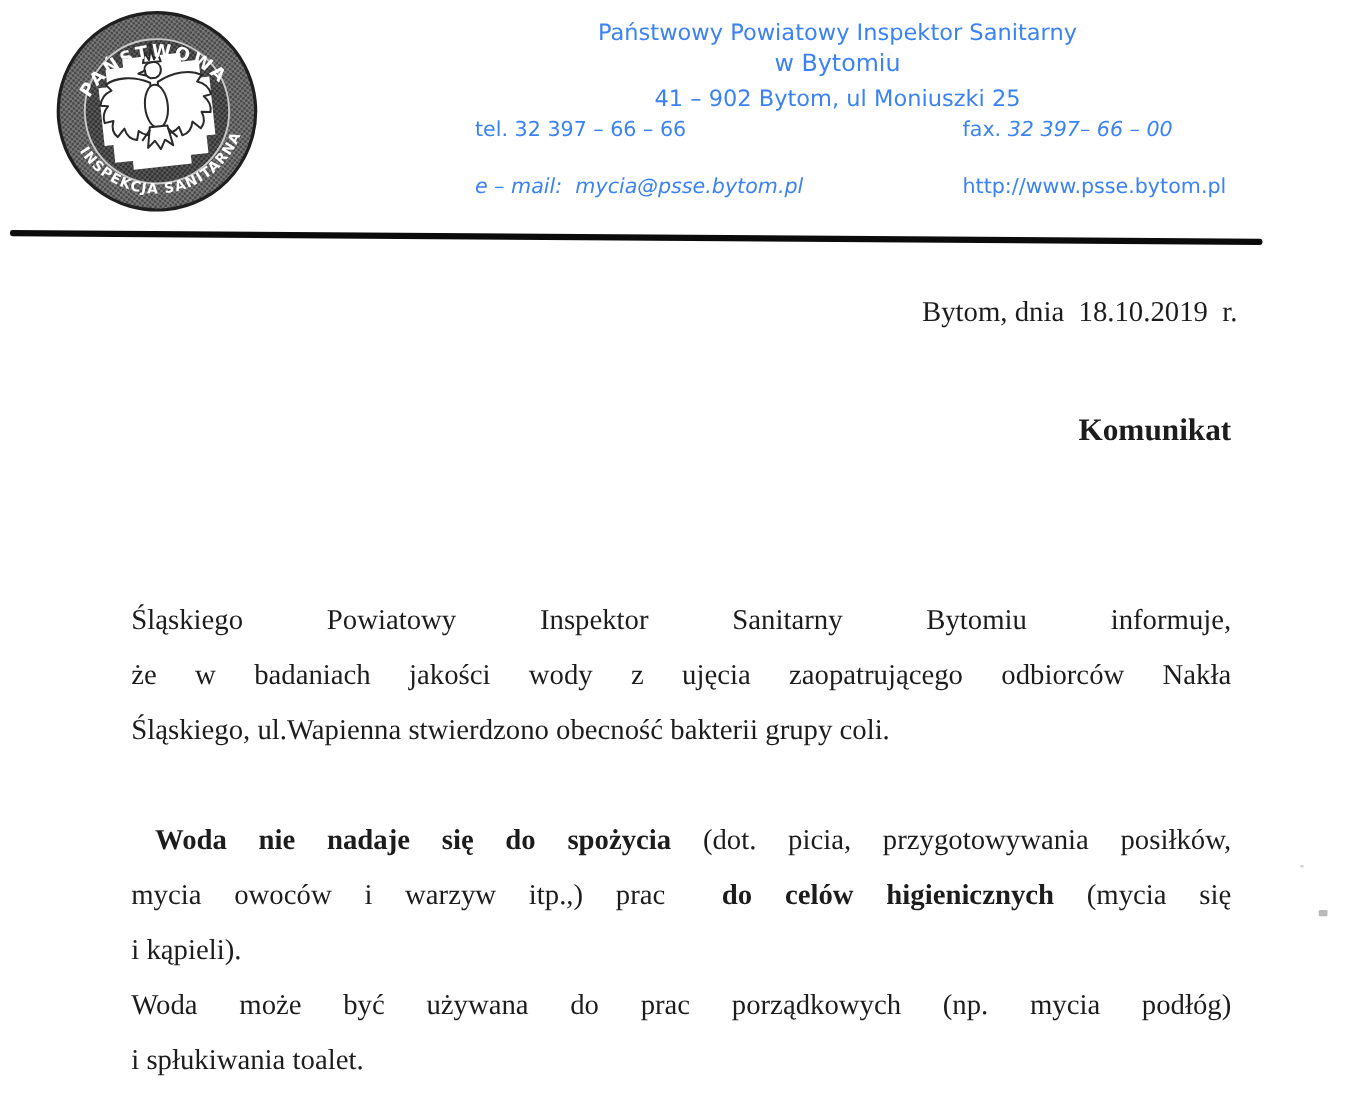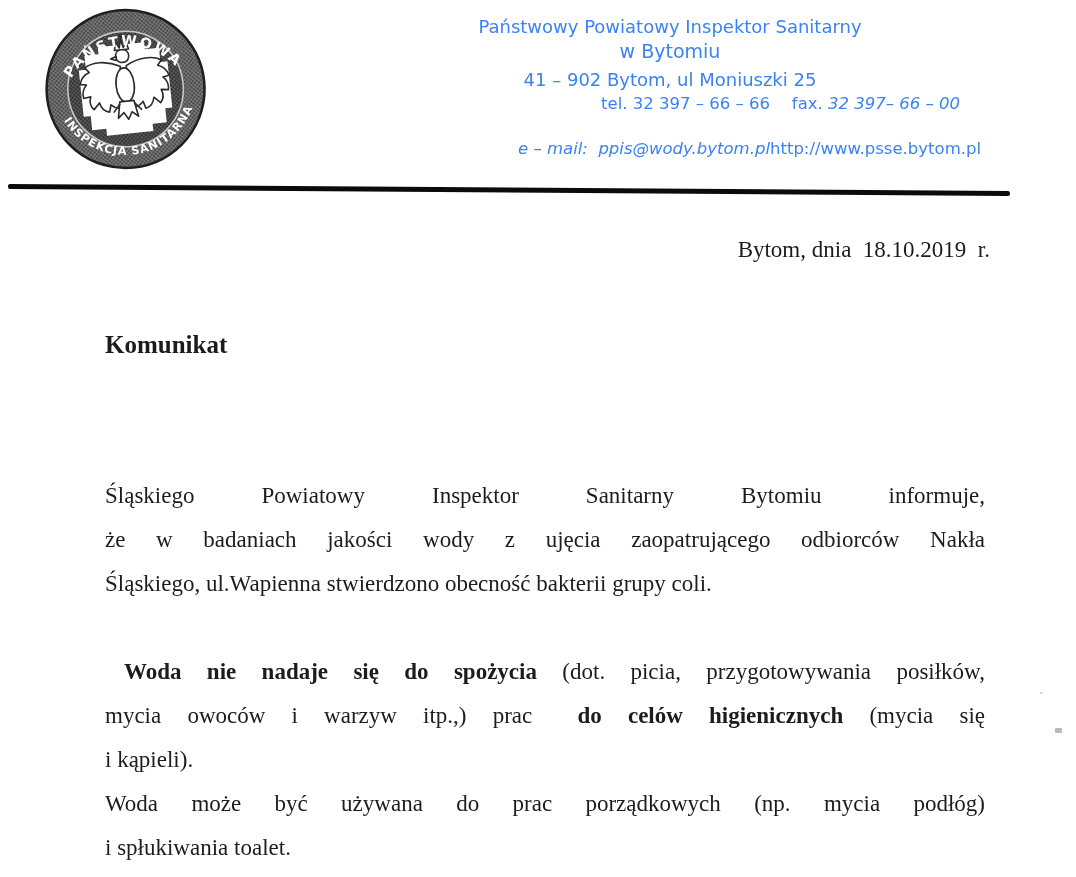--- a/index.html
+++ b/index.html
@@ -11,32 +11,32 @@
   
   .seal{position:absolute;top:8px;left:45px;width:162px;height:170px;transform:rotate(-6deg);}
   .header-text{
     position:absolute;left:380px;top:16px;width:580px;text-align:center;
     font-family:"DejaVu Sans", sans-serif;color:#3b82f6;
   }
   .ht-line1{font-size:18px;}
   .ht-line2{font-size:19px;margin-top:3px;}
   .ht-line3{font-size:18px;margin-top:7px;}
   .contact-row{display:grid;grid-template-columns:390px 190px;margin-top:4px;font-size:16.5px;}
-  .contact-row > div{text-align:right;}
+  .contact-row > div{text-align:left;}
   .email-row{margin-top:26px;font-size:16.5px;}
   .italic{font-style:italic;}
   .pre{white-space:pre;}
   .rule{
     position:absolute;top:184px;left:8px;width:1002px;height:5px;background:#0b0b0b;
     transform:rotate(0.4deg);transform-origin:left center;border-radius:2px;
   }
   
   .date{position:absolute;top:237px;right:86px;font-size:23px;white-space:pre;}
   
-  .title-block{position:absolute;top:331px;left:105px;width:880px;text-align:left;}
+  .title-block{position:absolute;top:331px;left:105px;width:880px;text-align:right;}
   .title{font-size:25px;font-weight:bold;}
   .subtitle{font-size:24px;font-weight:bold;margin-top:24px;white-space:pre;}
   
   .body-col{position:absolute;top:474px;left:105px;width:880px;font-size:23px;line-height:44px;}
   .para.gap{margin-top:44px;}
   .line.just{text-align:justify;text-align-last:justify;}
   .b{font-weight:bold;margin-left:19px;}
   
   .speck{position:absolute;background:#b9b9b9;border-radius:1px;}
   .speck1{top:728px;left:1055px;width:7px;height:5px;}
@@ -98,21 +98,21 @@
 
 <div class="header-text">
   <div class="ht-line1">Państwowy Powiatowy Inspektor Sanitarny</div>
   <div class="ht-line2">w Bytomiu</div>
   <div class="ht-line3">41 – 902 Bytom, ul Moniuszki 25</div>
   <div class="contact-row">
     <div>tel. 32 397 – 66 – 66</div>
     <div><span class="pre">fax. </span><span class="italic">32 397– 66 – 00</span></div>
   </div>
   <div class="contact-row email-row">
-    <div class="italic pre">e – mail:  ppis@wody.bytom.pl</div>
+    <div class="italic pre">e – mail:  mycia@psse.bytom.pl</div>
     <div>http://www.psse.bytom.pl</div>
   </div>
 </div>
 
 <div class="rule"></div>
 
 <div class="date">Bytom, dnia  18.10.2019  r.</div>
 
 <div class="title-block">
   <div class="title">Komunikat</div>

